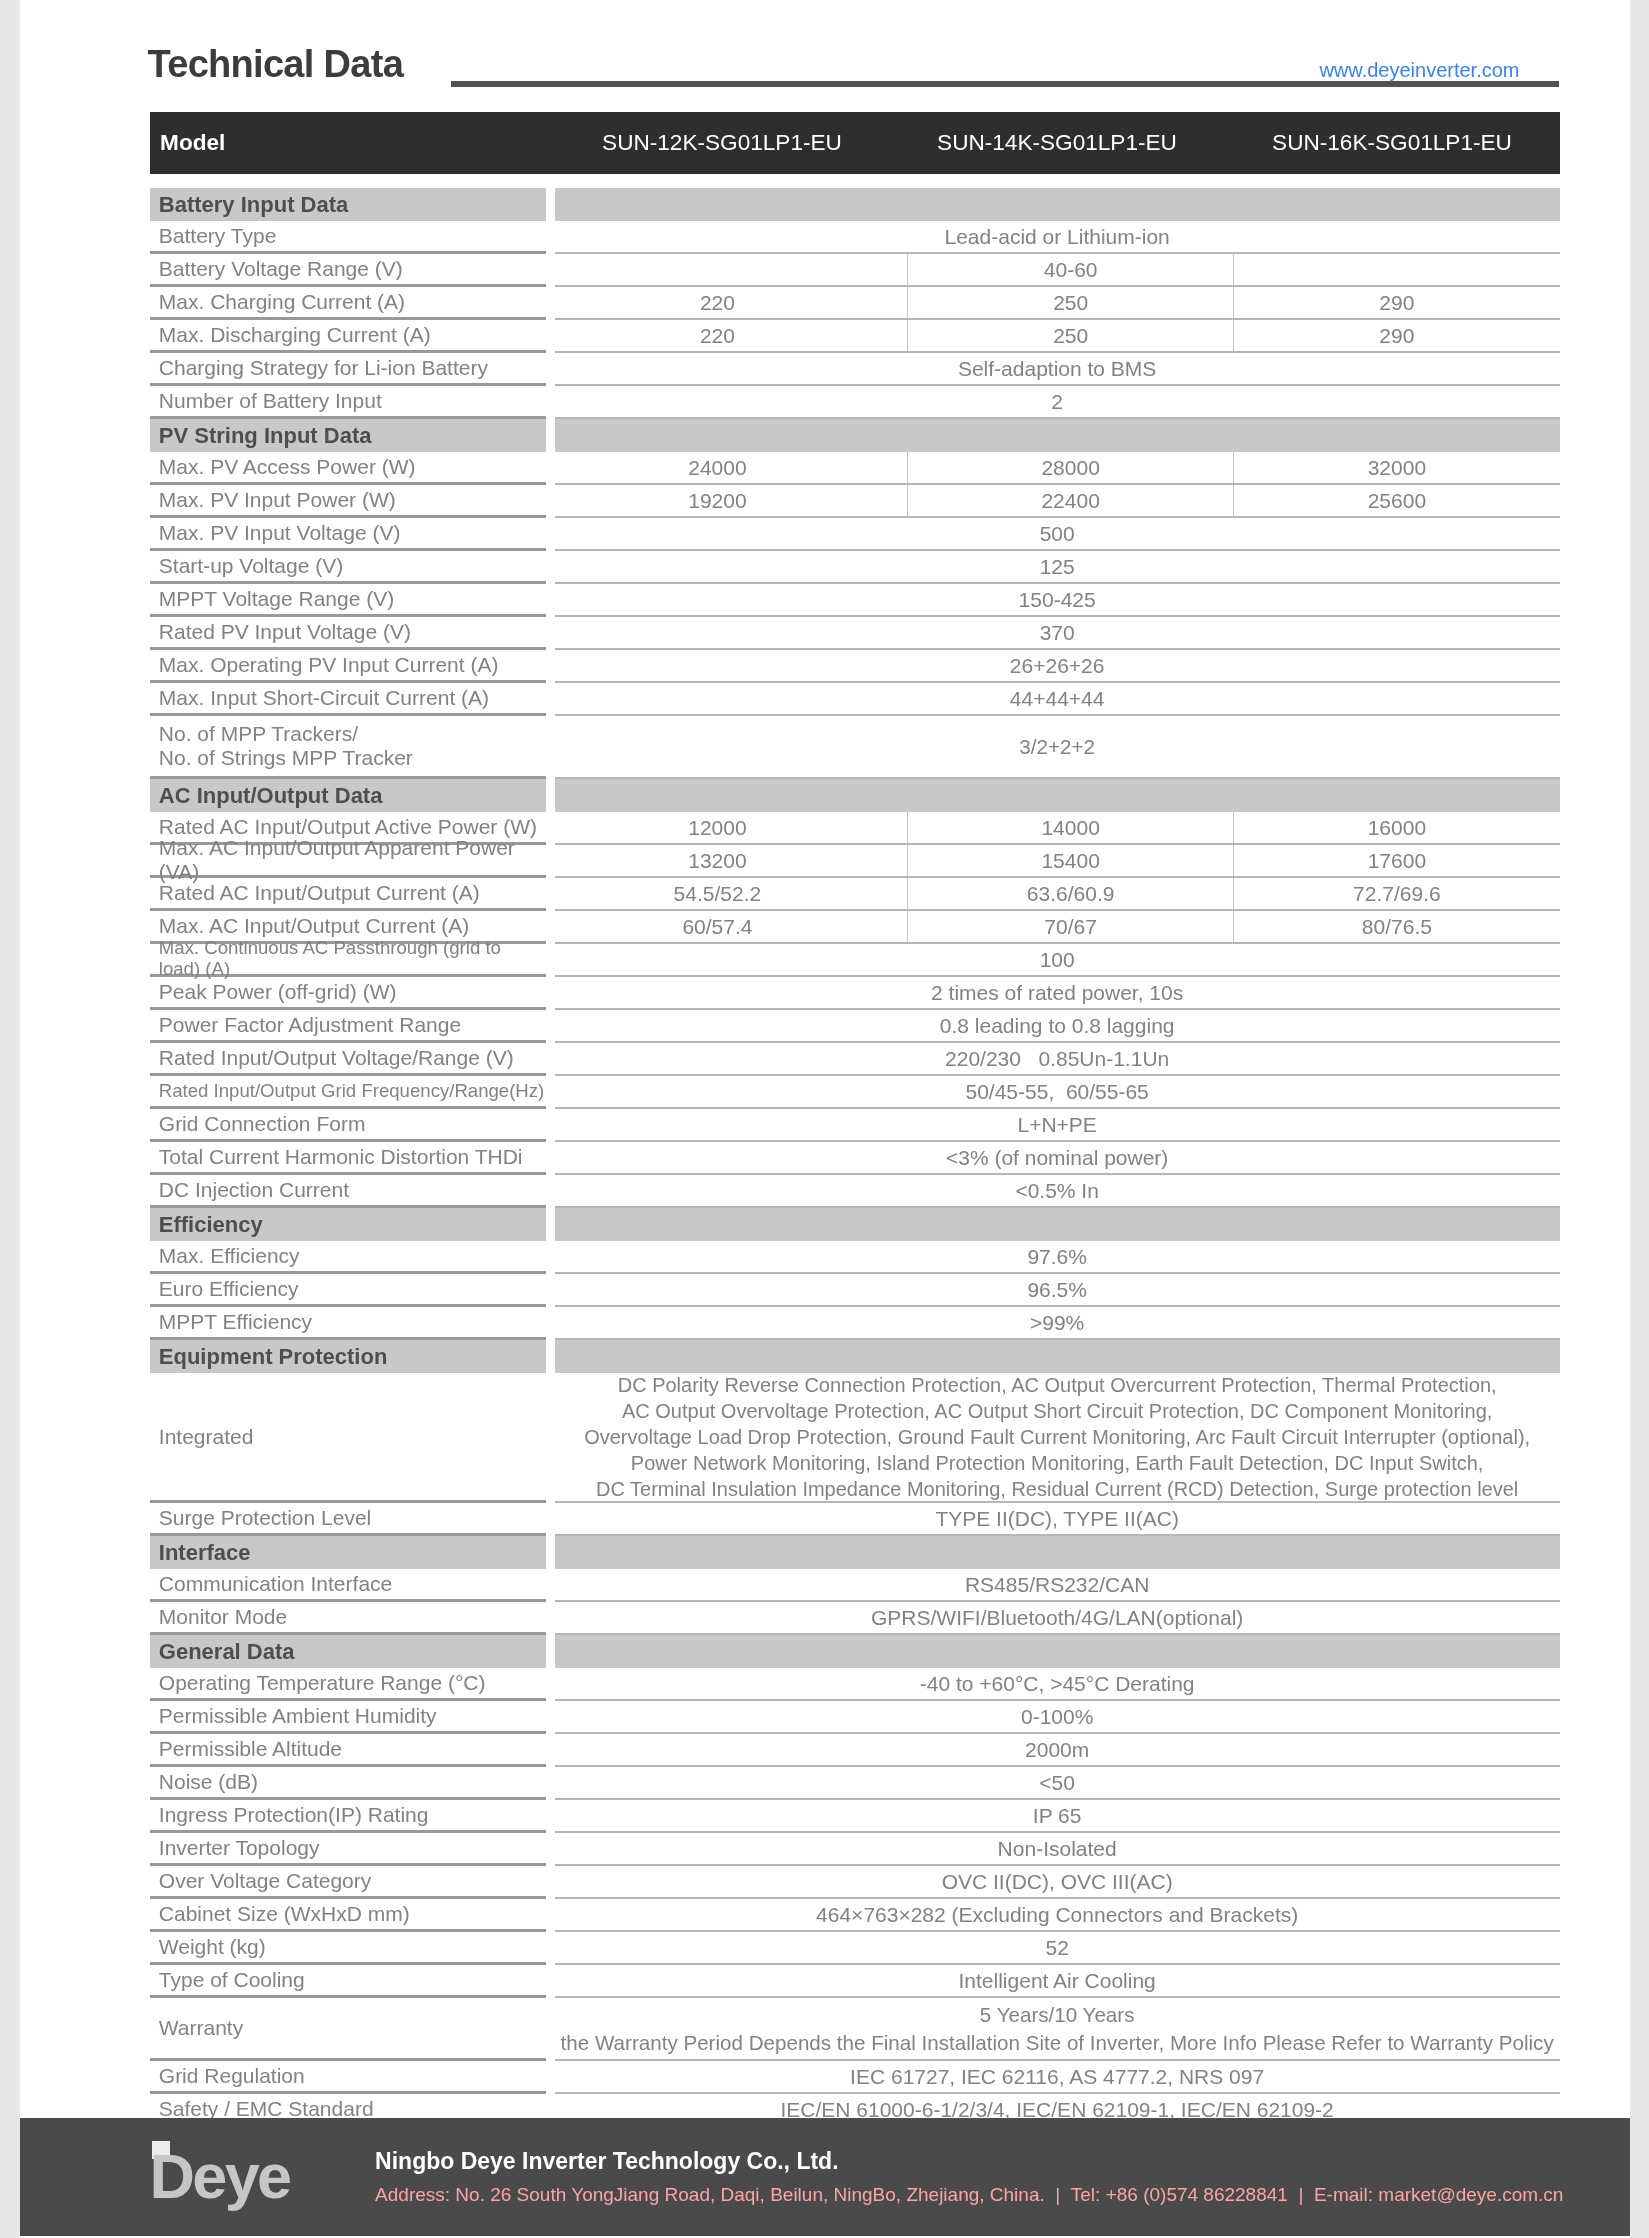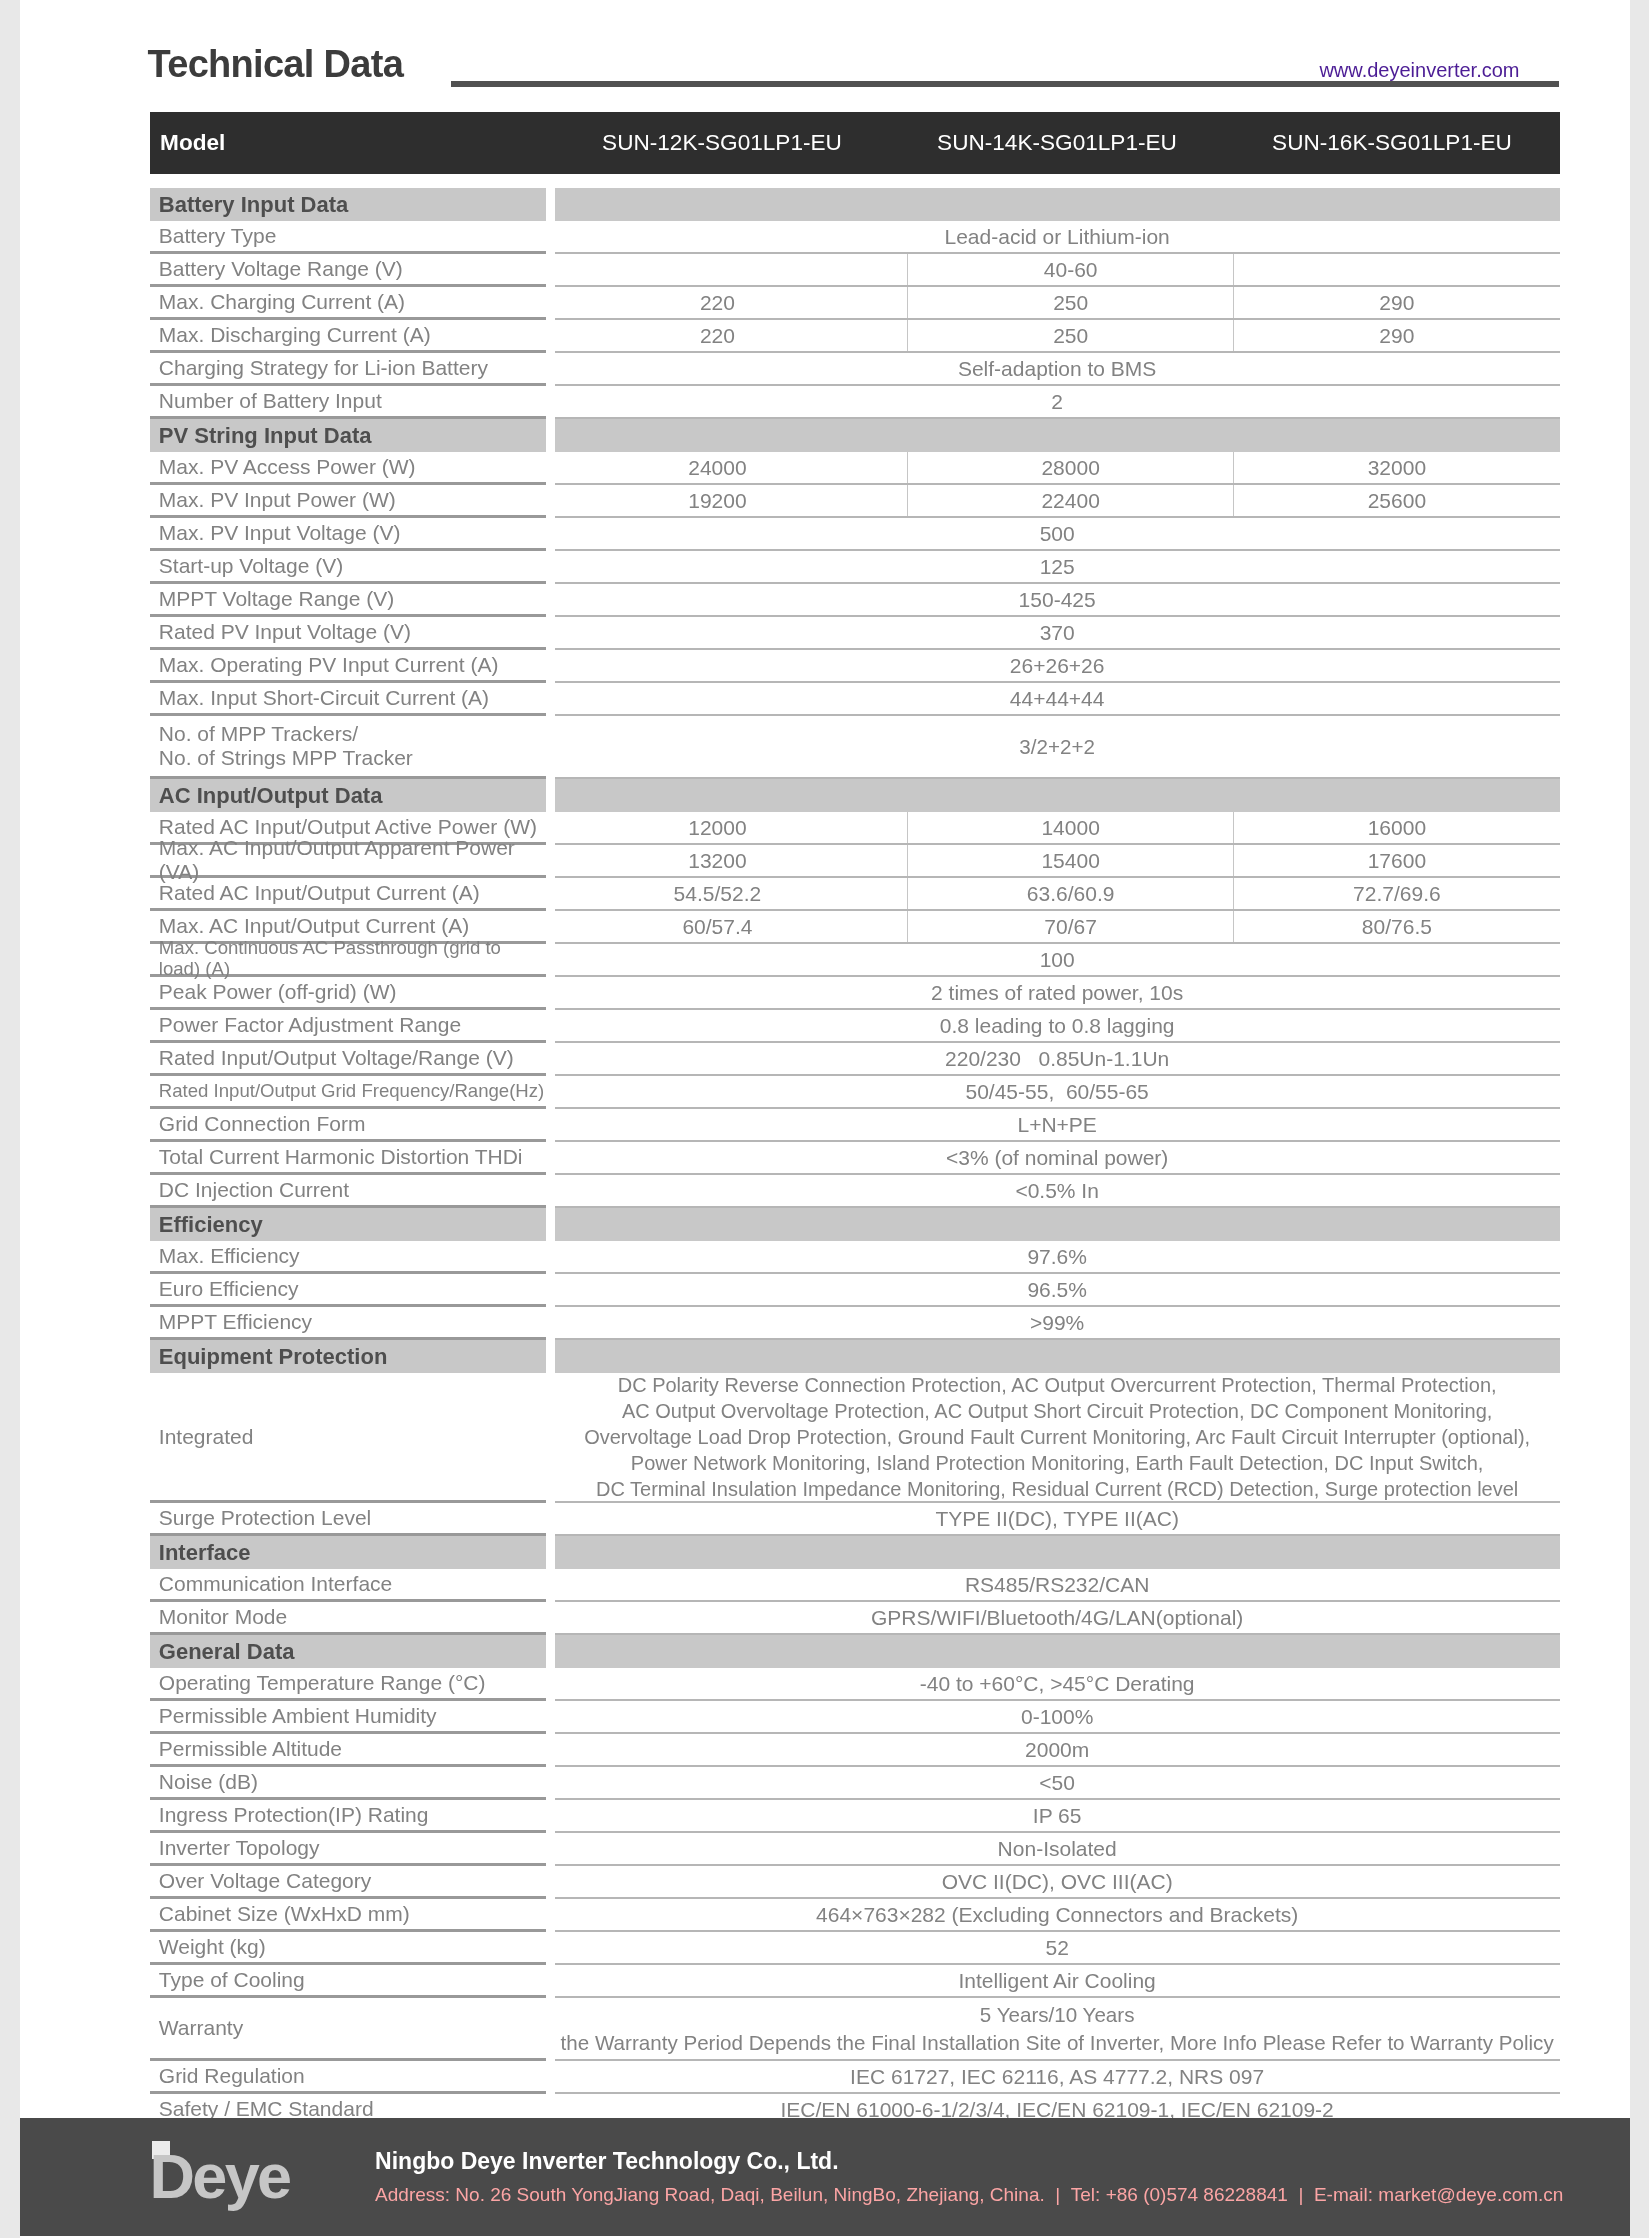--- a/index.html
+++ b/index.html
@@ -11,21 +11,21 @@
   }
   
   .page-title {
     position:absolute; left:128px; top:43px;
     font-size:38px; font-weight:bold; color:#3c3c3c; letter-spacing:-0.7px;
   }
   .title-underline {
     position:absolute; left:431px; top:81px; width:1108px; height:6px; background:#515151;
   }
   .site-url {
-    position:absolute; right:110px; top:59px; font-size:20px; color:#4c1d95;
+    position:absolute; right:110px; top:59px; font-size:20px; color:#3b82f6;
   }
   
   .model-bar {
     position:absolute; left:130px; top:112px; width:1410px; height:62px;
     background:#2e2e2e; display:flex; align-items:center; color:#ffffff;
   }
   .model-label { width:405px; padding-left:10.6px; font-weight:bold; font-size:22.6px; }
   .model-cell { flex:1; text-align:center; font-size:22.6px; }
   
   .spec-table { position:absolute; left:130px; top:188px; width:1410px; }

